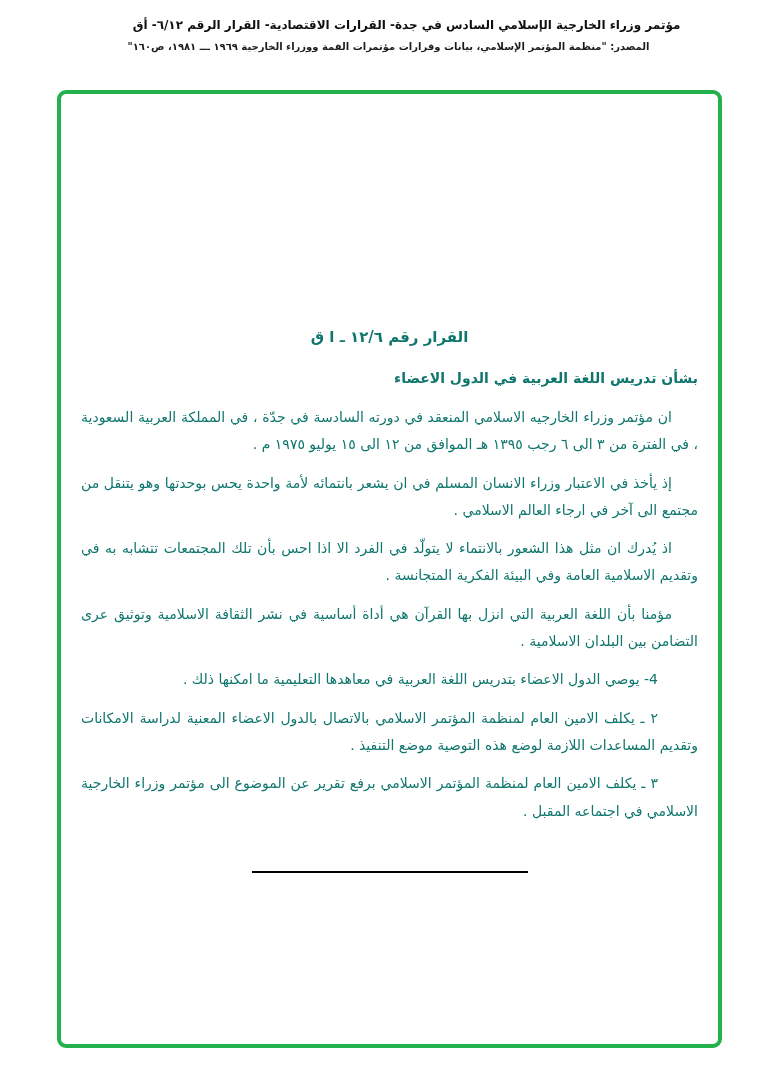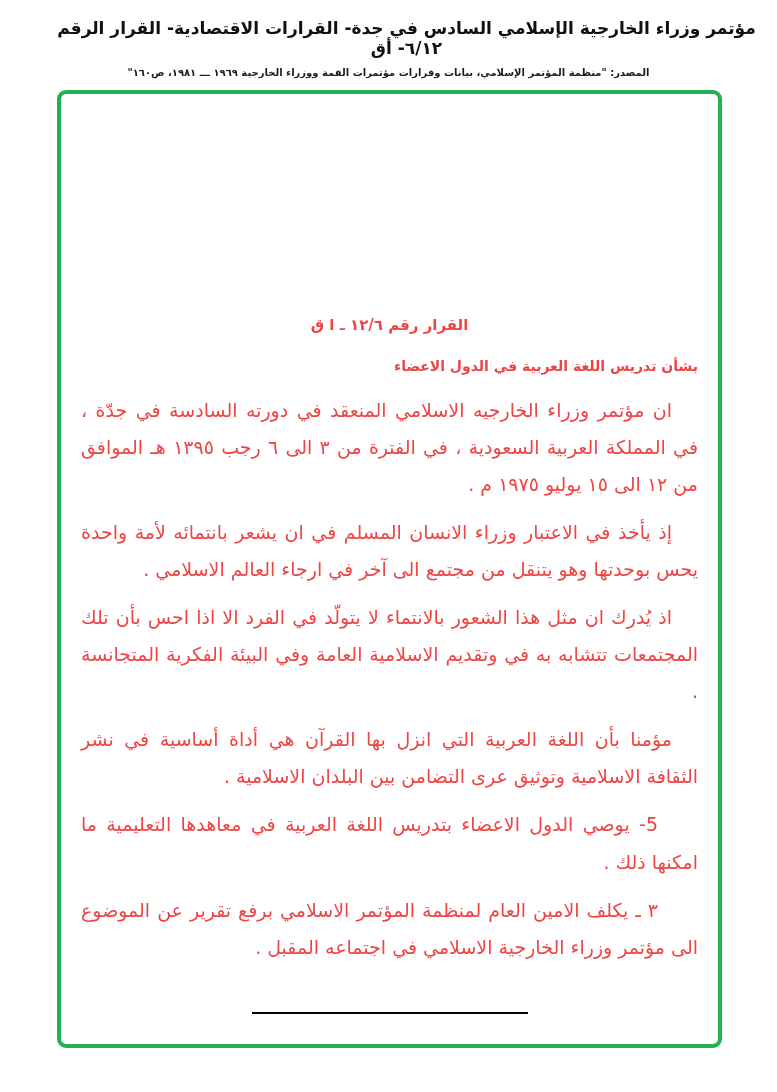--- a/index.html
+++ b/index.html
@@ -16,21 +16,21 @@
     overflow: hidden;
     --frame-green: #22b14c;
   }
 
   
   .top-header {
     text-align: center;
     padding-top: 18px;
   }
   .top-header .line1 {
-    font-size: 17px;
+    font-size: 12px;
     font-weight: bold;
     color: #101010;
     letter-spacing: 0.2px;
     padding-left: 36px;
   }
   .top-header .line2 {
     font-size: 10px;
     font-weight: bold;
     color: #1c1c1c;
     margin-top: 9px;
@@ -44,39 +44,40 @@
     width: 665px;
     height: 958px;
     border: 4px solid var(--frame-green);
     border-radius: 9px;
     background: #ffffff;
     box-sizing: border-box;
   }
 
   .page-content {
     padding: 222px 20px 0 20px;
-    color: #ef4444;
+    color: #0f766e;
+    margin-top: 12px;
   }
 
   .doc-title {
     text-align: center;
     font-size: 15px;
     font-weight: bold;
     margin: 0 0 24px 0;
   }
 
   .doc-subtitle {
     font-size: 14px;
     font-weight: bold;
     margin: 0 0 18px 0;
     text-align: right;
   }
 
   .para {
-    font-size: 19px;
+    font-size: 14px;
     line-height: 1.95;
     text-align: justify;
     margin: 0 0 11px 0;
     text-indent: 26px;
   }
   .para.numbered {
     text-indent: 40px;
   }
 
   .divider {
@@ -98,19 +99,20 @@
   <div class="page-content">
 
     <div class="doc-title">القرار رقم ١٢/٦ ـ ا ق</div>
 
     <div class="doc-subtitle">بشأن تدريس اللغة العربية في الدول الاعضاء</div>
 
     <p class="para">ان مؤتمر وزراء الخارجيه الاسلامي المنعقد في دورته السادسة في جدّة ، في المملكة العربية السعودية ، في الفترة من ٣ الى ٦ رجب ١٣٩٥ هـ   الموافق من ١٢ الى ١٥ يوليو ١٩٧٥ م .</p>
     <p class="para">إذ يأخذ في الاعتبار وزراء الانسان المسلم في ان يشعر بانتمائه لأمة واحدة يحس بوحدتها وهو يتنقل من مجتمع الى آخر في ارجاء العالم الاسلامي .</p>
     <p class="para">اذ يُدرك ان مثل هذا الشعور بالانتماء لا يتولّد في الفرد الا اذا احس بأن تلك المجتمعات تتشابه به في وتقديم الاسلامية العامة وفي البيئة الفكرية المتجانسة .</p>
     <p class="para">مؤمنا بأن اللغة العربية التي انزل بها القرآن هي أداة أساسية في نشر الثقافة الاسلامية وتوثيق عرى التضامن بين البلدان الاسلامية .</p>
-    <p class="para numbered">5- يوصي الدول الاعضاء بتدريس اللغة العربية في معاهدها التعليمية ما امكنها ذلك .</p>
+    <p class="para numbered">4- يوصي الدول الاعضاء بتدريس اللغة العربية في معاهدها التعليمية ما امكنها ذلك .</p>
+    <p class="para numbered">٢ ـ يكلف الامين العام لمنظمة المؤتمر الاسلامي بالاتصال بالدول الاعضاء المعنية لدراسة الامكانات وتقديم المساعدات اللازمة لوضع هذه التوصية موضع التنفيذ .</p>
     <p class="para numbered">٣ ـ يكلف الامين العام لمنظمة المؤتمر الاسلامي برفع تقرير عن الموضوع الى مؤتمر وزراء الخارجية الاسلامي في اجتماعه المقبل .</p>
 
     <hr class="divider">
 
   </div>
 </div>
 
 </body></html>

